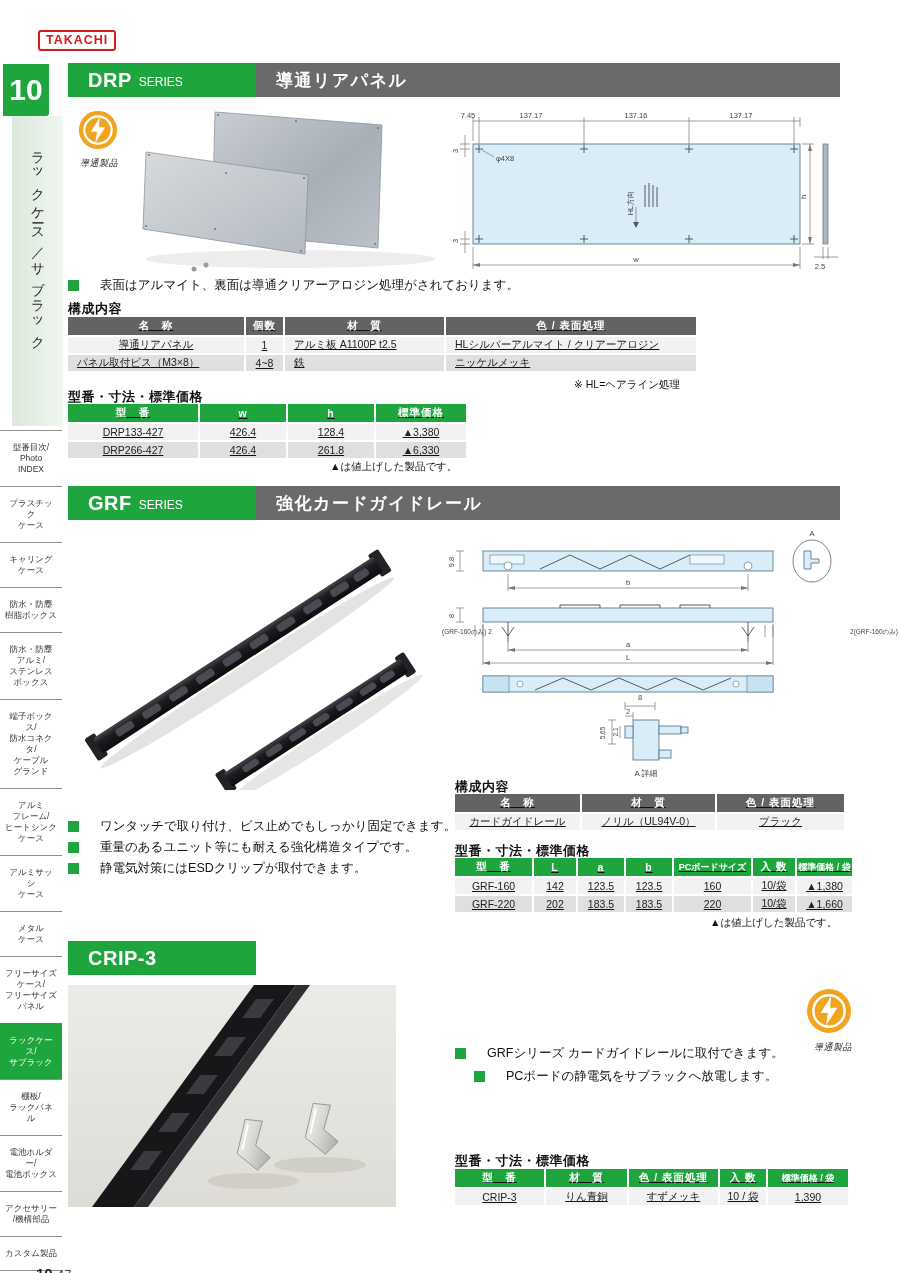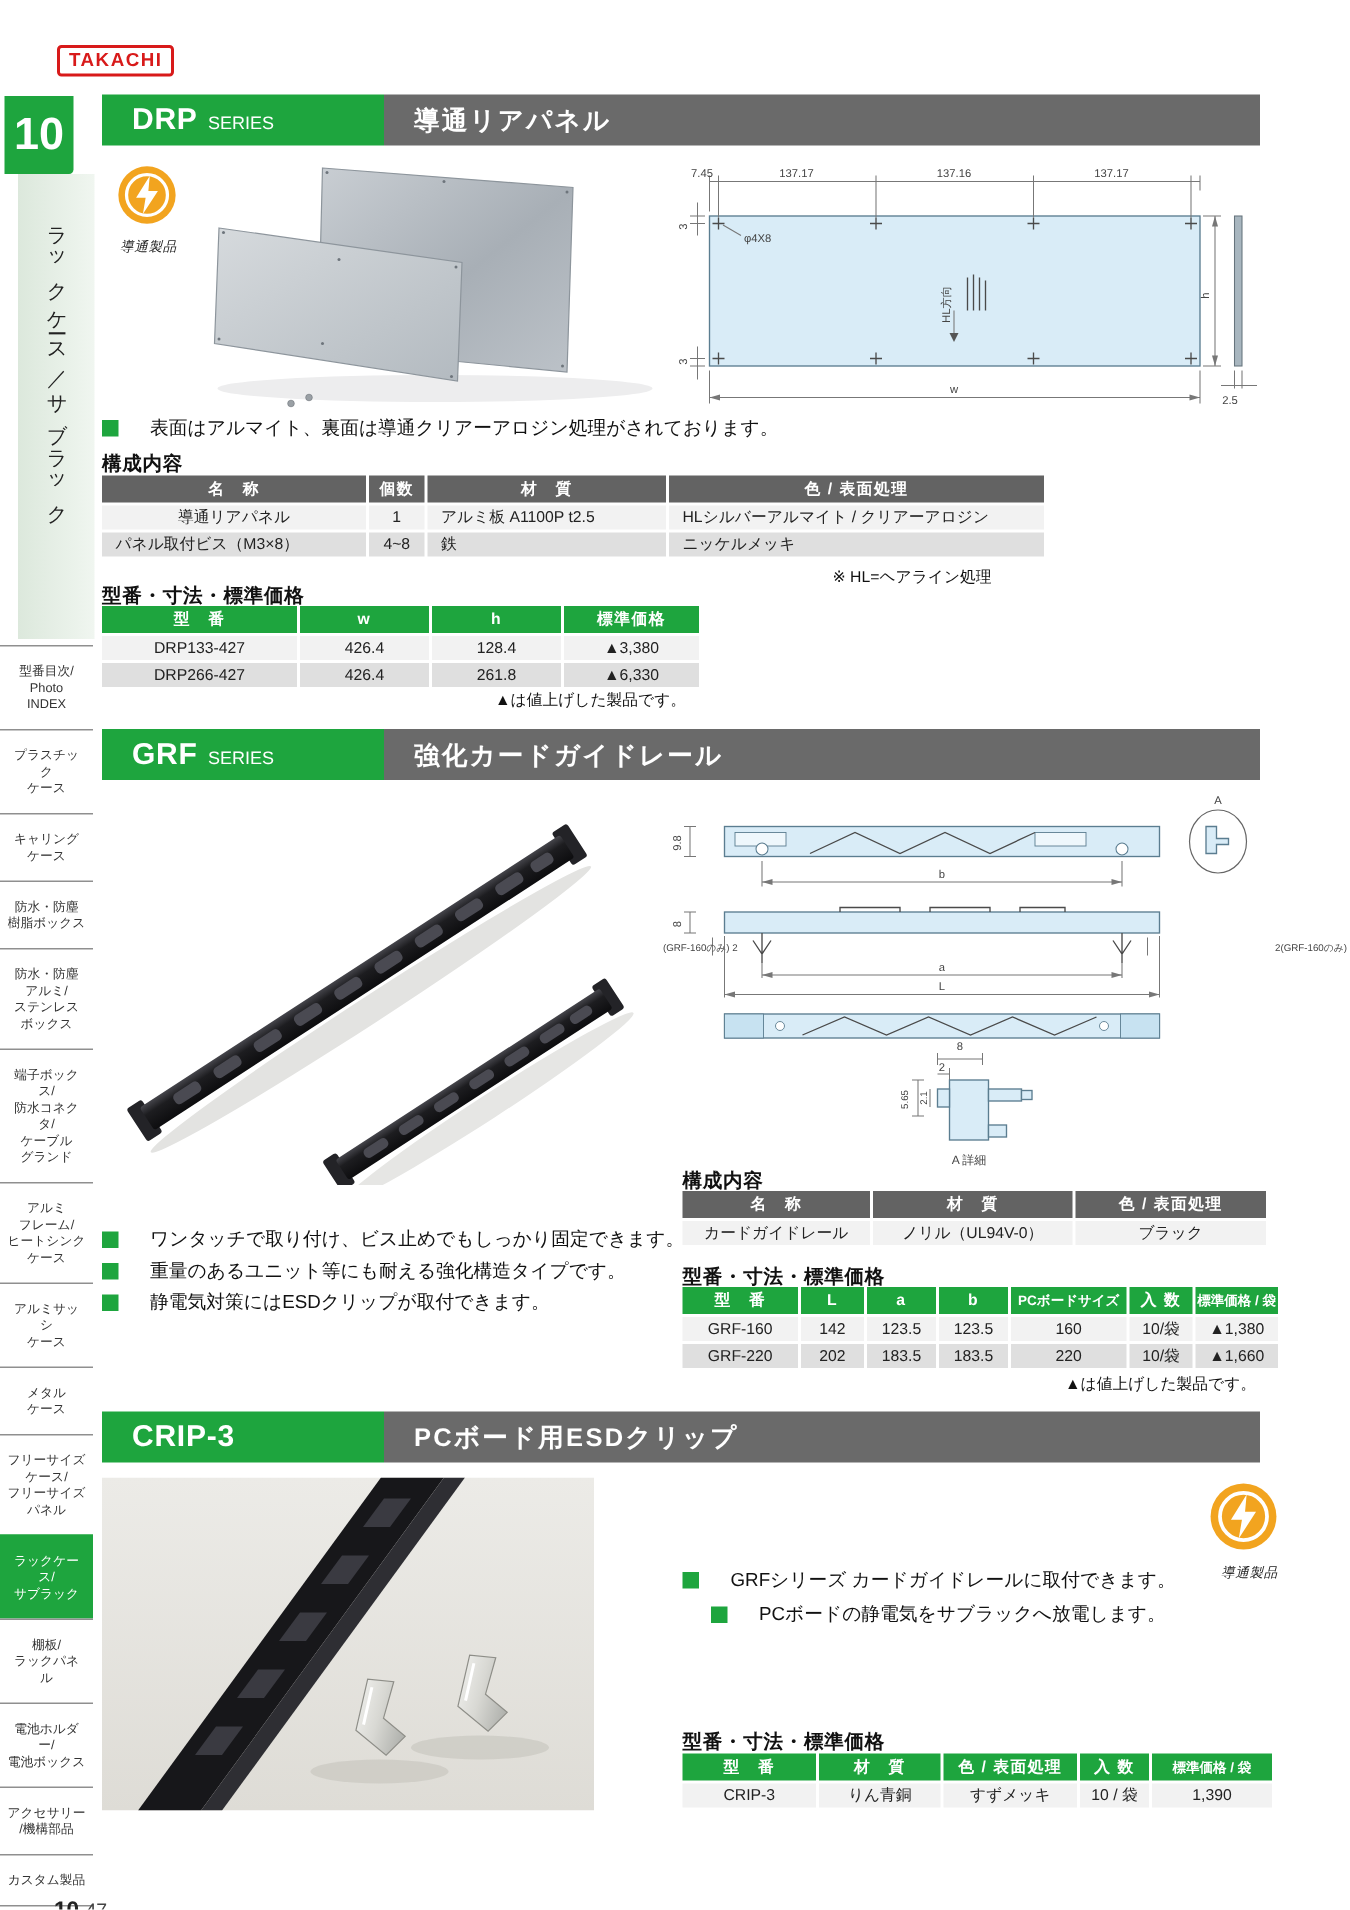--- a/index.html
+++ b/index.html
@@ -56,21 +56,21 @@
   .badge { position:absolute; width:56px; text-align:right;font-style:italic; }
   .badge .lbl { font-size:9px; color:#222; margin-top:3px; letter-spacing:0.5px; }
 
   
   .feat { position:absolute; font-size:12.5px; color:#111; display:flex; gap:21px; align-items:center; }
   .feat .sq { width:11px; height:11px; background:#1ea53e; flex:none; }
   .h-bold { position:absolute; font-size:13px; font-weight:bold; color:#111; letter-spacing:0.5px; }
   .note { position:absolute; font-size:10.5px; color:#111; }
 
   
-  .tbl { position:absolute; display:grid; gap:2px; background:#fff; }
+  .tbl { position:absolute; display:grid; gap:2px; background:#fff;text-decoration:underline; }
   .tbl .hc {
     background:#636363; color:#fff; font-weight:bold; font-size:10.5px;
     display:flex; align-items:center; justify-content:center; height:18px; letter-spacing:1px;
   }
   .tbl.green .hc { background:#1ea53e; }
   .tbl .c {
     font-size:10.5px; display:flex; align-items:center; justify-content:center;
     height:16px; background:#f2f2f2; color:#222;
   }
   .tbl .c.left { justify-content:flex-start; padding-left:9px; }
@@ -244,21 +244,21 @@
   <div class="c">導通リアパネル</div>
   <div class="c">1</div>
   <div class="c left">アルミ板 A1100P t2.5</div>
   <div class="c left">HLシルバーアルマイト / クリアーアロジン</div>
   <div class="c r2 left">パネル取付ビス（M3×8）</div>
   <div class="c r2">4~8</div>
   <div class="c r2 left">鉄</div>
   <div class="c r2 left">ニッケルメッキ</div>
 </div>
 
-<div class="note" style="left:555px; top:378px">※ HL=ヘアライン処理</div>
+<div class="note" style="left:574px; top:378px">※ HL=ヘアライン処理</div>
 
 <div class="h-bold" style="left:68px; top:388px">型番・寸法・標準価格</div>
 
 <div class="tbl green" style="left:68px; top:404px; grid-template-columns:130px 86px 86px 90px">
   <div class="hc">型　番</div>
   <div class="hc">w</div>
   <div class="hc">h</div>
   <div class="hc">標準価格</div>
   <div class="c">DRP133-427</div>
   <div class="c">426.4</div>
@@ -435,21 +435,20 @@
   <div class="c r2">10/袋</div>
   <div class="c r2">▲1,660</div>
 </div>
 
 <div class="note" style="left:710px; top:916px">▲は値上げした製品です。</div>
 
 <div class="sec-head" style="top:941px">
   <div class="series">
     <span class="big">CRIP-3</span>
   </div>
-  <div class="title">PCボード用ESDクリップ</div>
 </div>
 
 <svg class="abs" style="left:68px; top:985px" width="328" height="222" viewBox="0 0 328 222">
   <defs>
     <linearGradient id="photoBg" x1="0" y1="0" x2="0" y2="1">
       <stop offset="0" stop-color="#ecebe7"></stop>
         <stop offset="1" stop-color="#dedcd6"></stop>
     </linearGradient>
     <linearGradient id="metal" x1="0" y1="0" x2="1" y2="1">
       <stop offset="0" stop-color="#fdfdfb"></stop>

